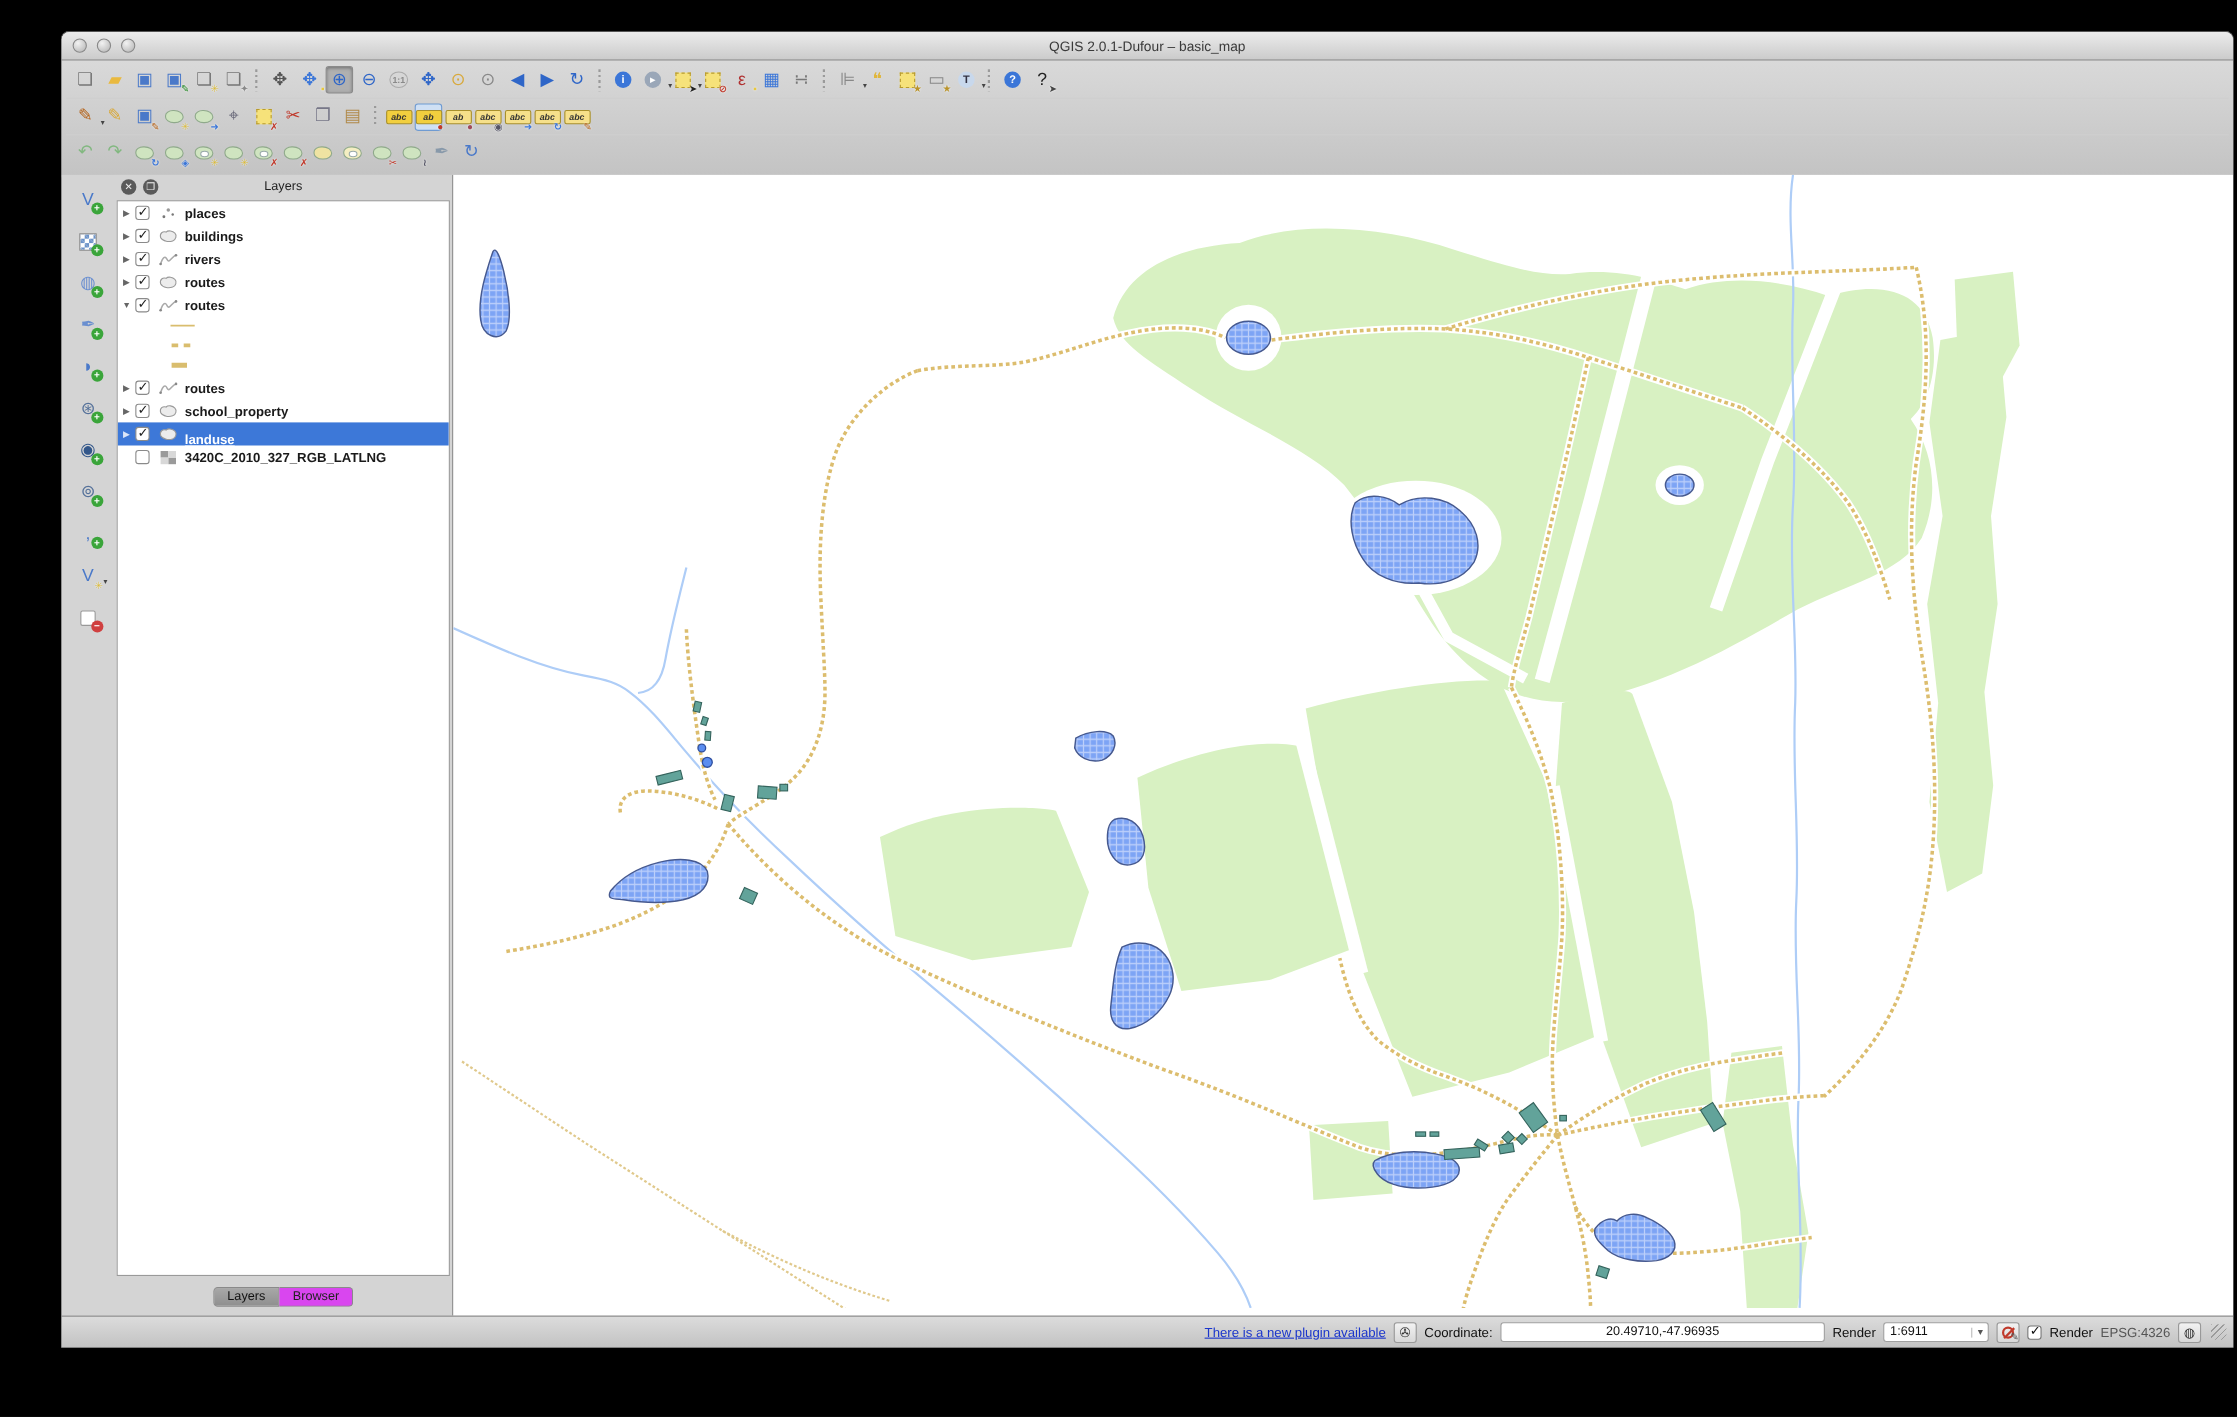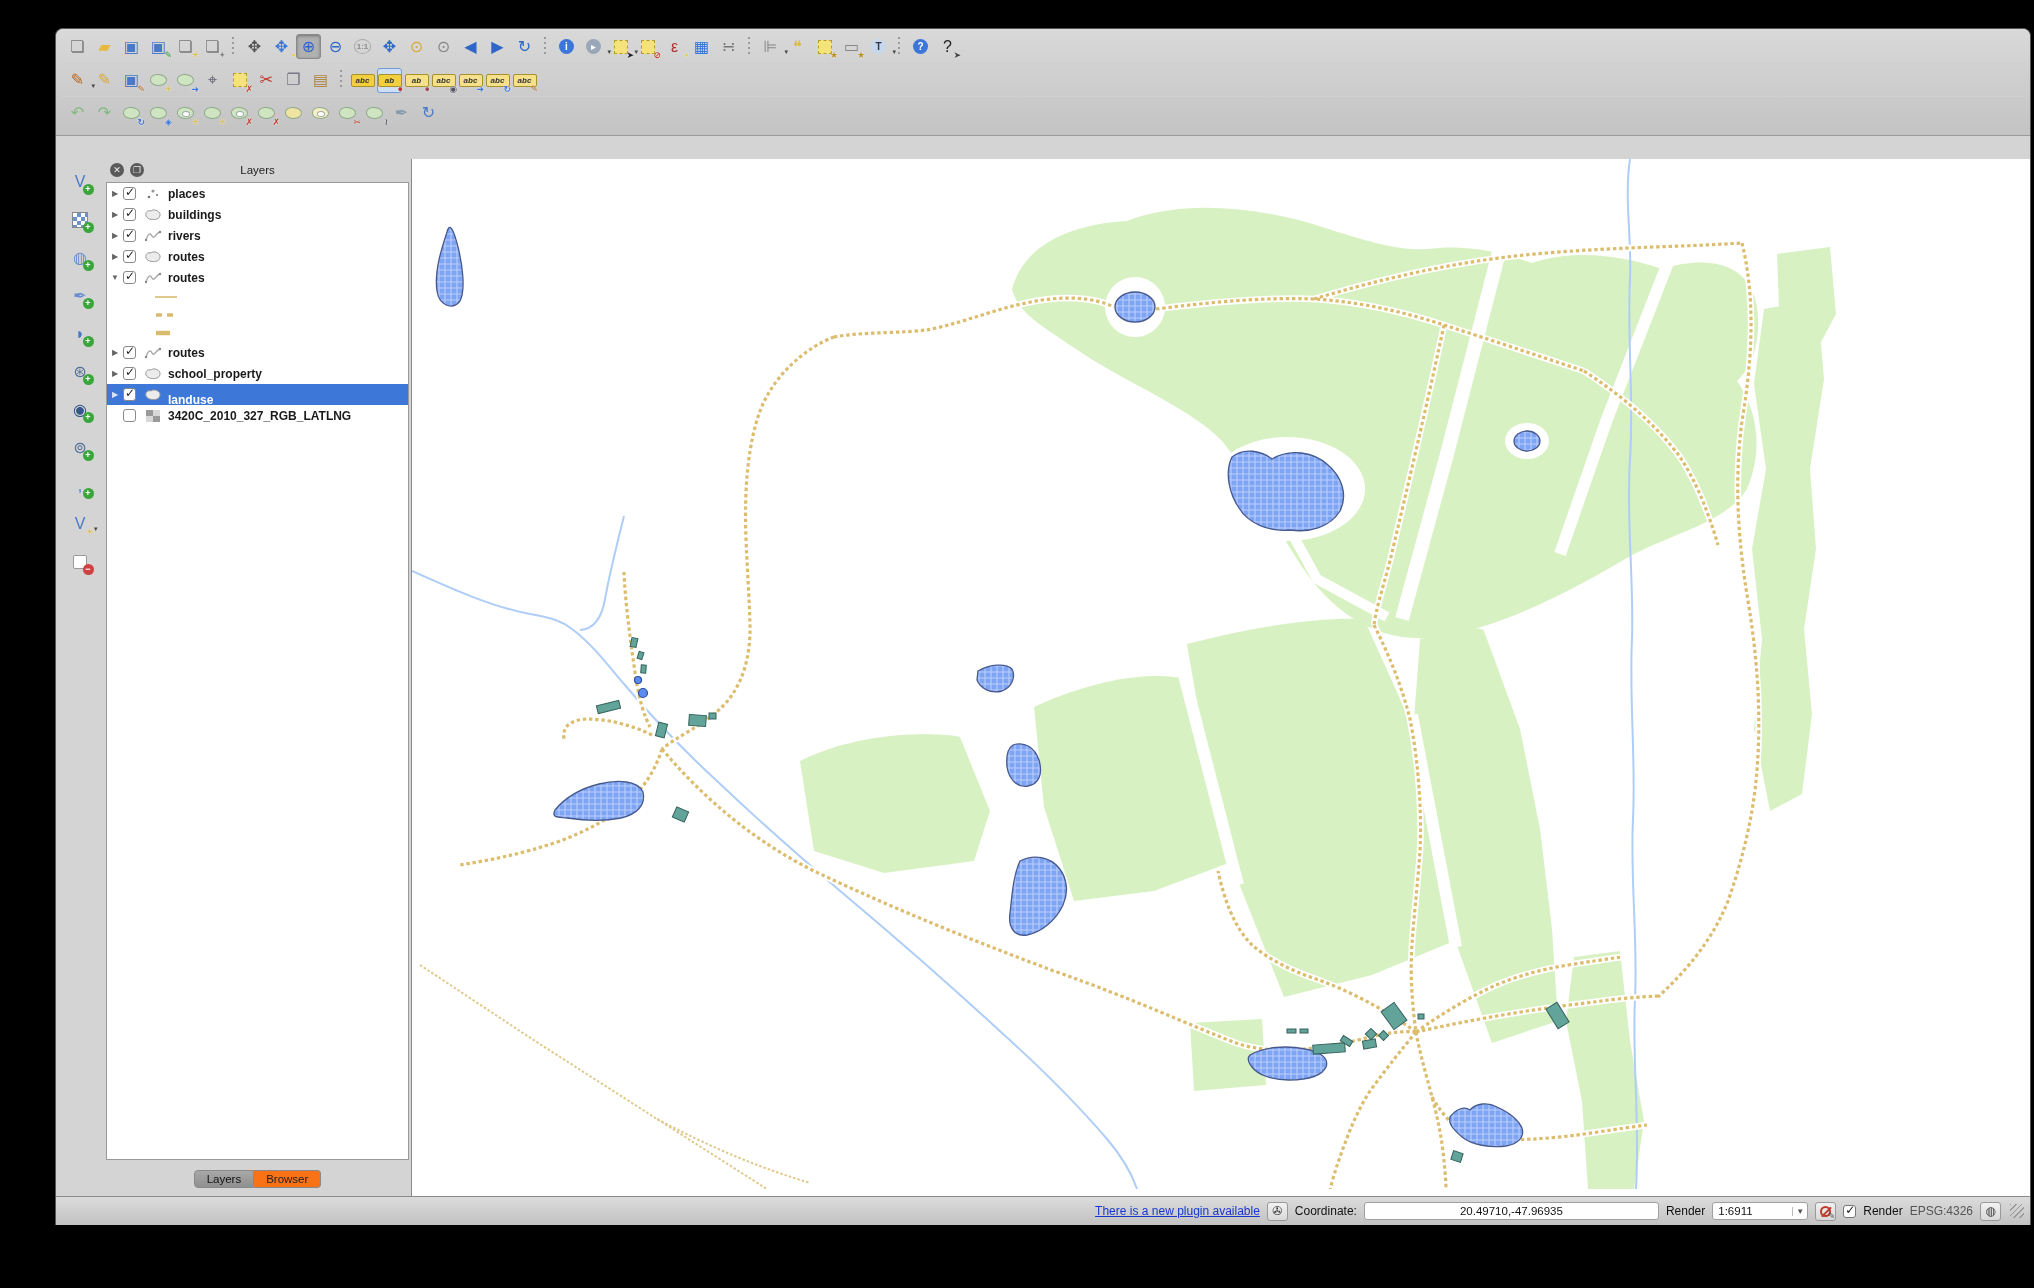--- a/index.html
+++ b/index.html
@@ -59,21 +59,21 @@
   .lrow .arr{width:16px;text-align:center;font-size:8px;color:#666;}
   .lrow .cb{width:13px;height:13px;border:1px solid #8a8a8a;border-radius:3px;background:#fff;margin-right:6px;
     position:relative;flex:0 0 auto;}
   .lrow .cb.on::after{content:"✓";position:absolute;left:1px;top:-3px;font-size:12px;color:#222;}
   .lrow .licon{width:22px;display:flex;justify-content:center;margin-right:4px;flex:0 0 auto;}
   .lrow.sel{background:#3d78d8;color:#fff;}
   .lrow.sel .lname{text-decoration:underline;margin-top:11px;}
   .lrow.sel .arr{color:#dce6f8;}
   .crow{height:18px;display:flex;align-items:center;padding-left:46px;}
   .tabs{position:absolute;bottom:8px;left:0;right:0;display:flex;justify-content:center;}
-  .tab{font-size:11.5px;padding:2px 12px;border:1px solid #8a8a8a;background:#f97316;color:#222;}
+  .tab{font-size:11.5px;padding:2px 12px;border:1px solid #8a8a8a;background:#d946ef;color:#222;}
   .tab.active{background:linear-gradient(#a8a8a8,#8f8f8f);color:#111;}
   .tab:first-child{border-radius:4px 0 0 4px;}
   .tab:last-child{border-radius:0 4px 4px 0;border-left:none;}
   
   .canvas{flex:1;background:#fff;border-left:1px solid #8a8a8a;position:relative;overflow:hidden;}
   
   .statusbar{position:absolute;left:0;right:0;bottom:0;height:29px;background:linear-gradient(#dcdcdc,#c2c2c2);
     border-top:1px solid #8a8a8a;display:flex;align-items:center;font-size:12px;color:#111;padding:0 6px;gap:7px;}
   .spacer{flex:1;}
   .link{color:#1a35cc;text-decoration:underline;}
@@ -91,20 +91,28 @@
   .scb{width:13px;height:13px;border:1px solid #777;border-radius:3px;background:#fff;position:relative;}
   .scb.on::after{content:"✓";position:absolute;left:1px;top:-3px;font-size:12px;color:#111;font-weight:bold;}
   .grip{width:14px;height:14px;margin-left:2px;
     background:repeating-linear-gradient(135deg,#9a9a9a 0 1px,transparent 1px 4px);}
   .epsg{color:#555;}
 </style>
 </head>
 <body>
 
 <div class="window">
+  <div class="titlebar">
+    <div class="tl">
+      <div class="dot"></div>
+      <div class="dot"></div>
+      <div class="dot"></div>
+    </div>
+    <div class="title">QGIS 2.0.1-Dufour – basic_map</div>
+  </div>
 
   <div class="tbwrap">
     <div class="tbrow" id="tbrow1">
         <div class="tbtn">
           <div class="gly" style="color: rgb(119, 119, 119);">❏</div>
         </div>
         <div class="tbtn">
           <div class="gly" style="color: rgb(233, 185, 63);">▰</div>
         </div>
         <div class="tbtn">

